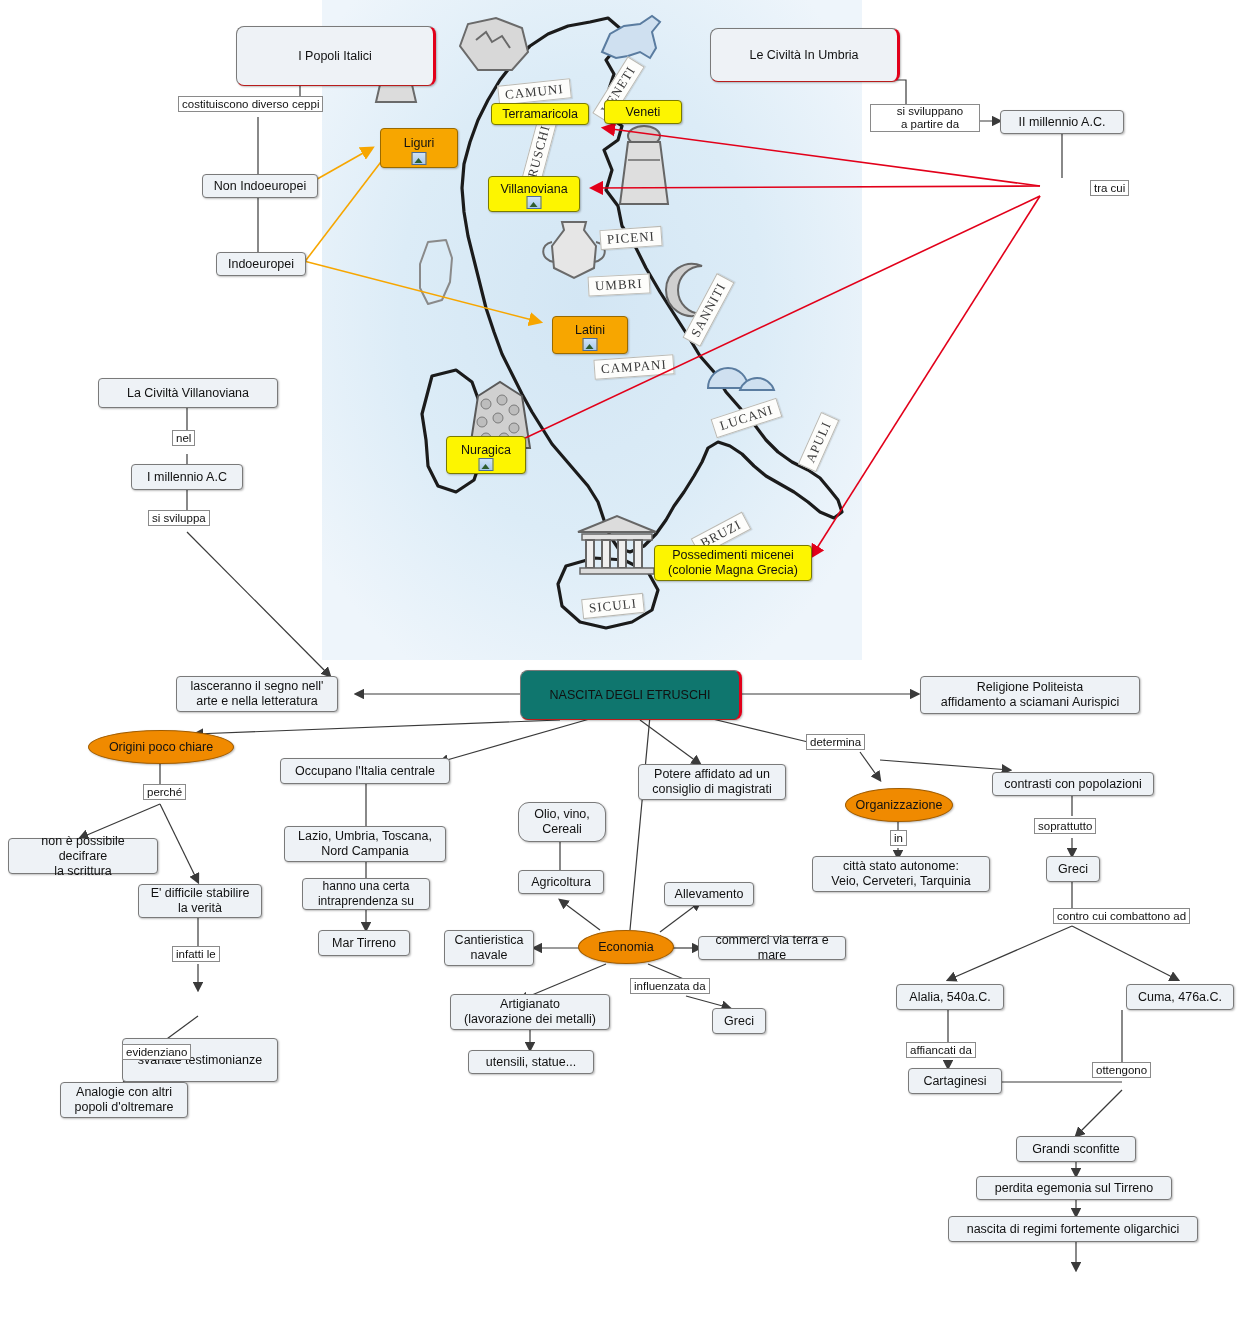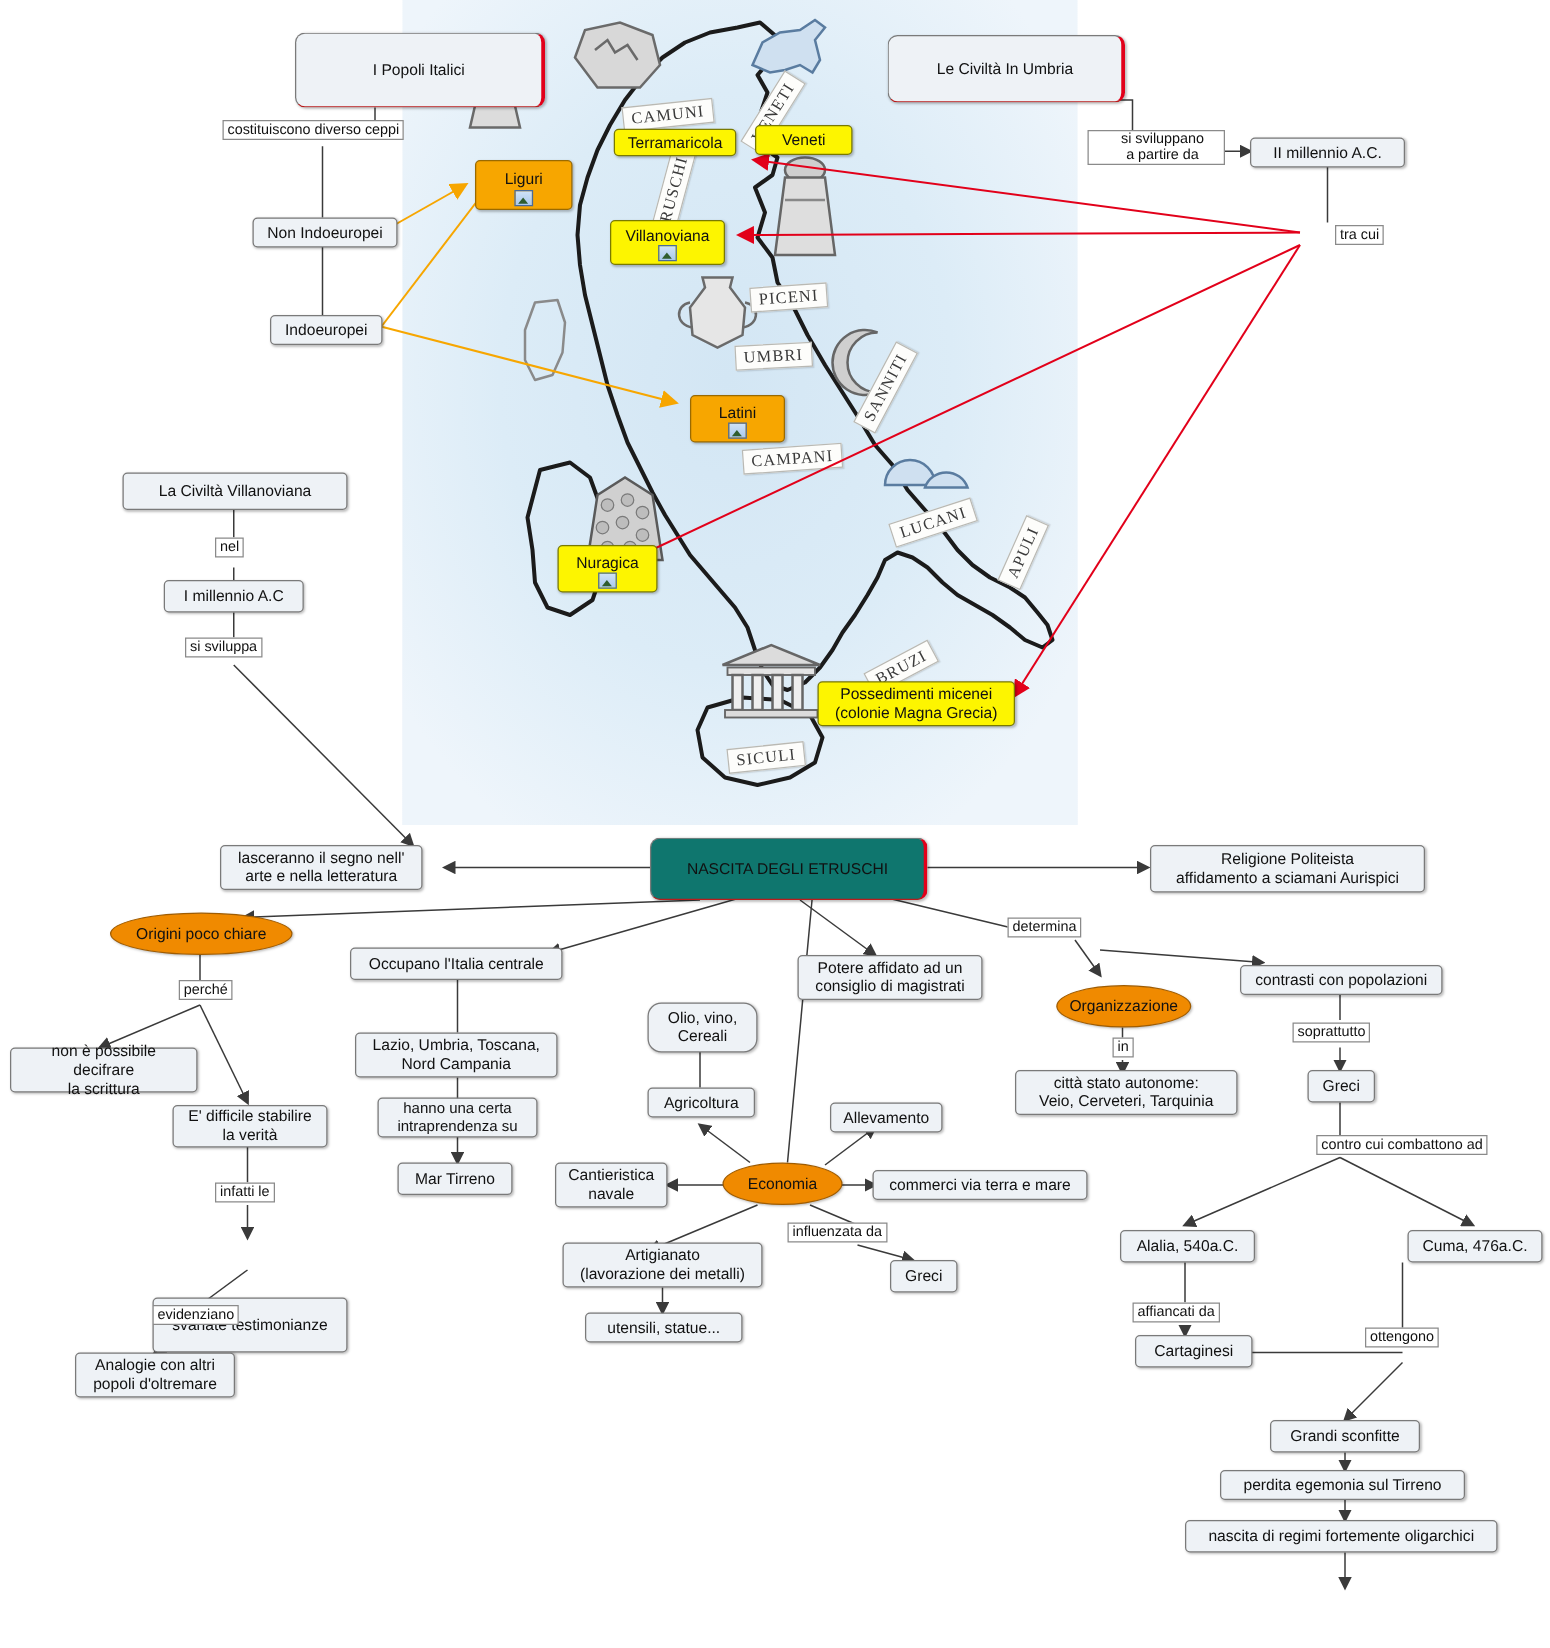--- a/index.html
+++ b/index.html
@@ -260,21 +260,21 @@
 
   <div class="node plain redline" style="left:236px;top:26px;width:200px;height:60px;">
       <span>I Popoli Italici</span>
     </div>
   <div class="node plain redline" style="left:710px;top:28px;width:190px;height:54px;">
       <span>Le Civiltà In Umbria</span>
     </div>
 
   <div class="lbl" style="left:178px;top:96px;"><span>costituiscono diverso ceppi</span></div>
   <div class="lbl" style="left:870px;top:104px;text-align:center;white-space:normal;width:92px;line-height:13px;padding-left:13px;">si sviluppano<br>a partire da</div>
-  <div class="lbl" style="left:1068px;top:180px;"><span>tra cui</span></div>
+  <div class="lbl" style="left:1090px;top:180px;"><span>tra cui</span></div>
 
   <div class="node plain" style="left:202px;top:174px;width:116px;height:24px;">
       <span>Non Indoeuropei</span>
     </div>
   <div class="node plain" style="left:216px;top:252px;width:90px;height:24px;">
       <span>Indoeuropei</span>
     </div>
 
   <div class="node orange-box withicon" style="left:380px;top:128px;width:78px;height:40px;">
     <span>Liguri</span>
@@ -371,21 +371,21 @@
       <span>Agricoltura</span>
     </div>
   <div class="node plain" style="left:664px;top:882px;width:90px;height:24px;">
       <span>Allevamento</span>
     </div>
   <div class="node plain" style="left:444px;top:930px;width:90px;height:36px;white-space:pre-line;"><span>Cantieristica
 navale</span></div>
   <div class="node oval-orange" style="left:578px;top:930px;width:96px;height:34px;">
       <span>Economia</span>
     </div>
-  <div class="node plain" style="left:698px;top:936px;width:172px;height:24px;">
+  <div class="node plain" style="left:698px;top:936px;width:148px;height:24px;">
       <span>commerci via terra e mare</span>
     </div>
   <div class="lbl" style="left:630px;top:978px;"><span>influenzata da</span></div>
   <div class="node plain" style="left:712px;top:1008px;width:54px;height:26px;">
       <span>Greci</span>
     </div>
   <div class="node plain" style="left:450px;top:994px;width:160px;height:36px;white-space:pre-line;"><span>Artigianato
 (lavorazione dei metalli)</span></div>
   <div class="node plain" style="left:468px;top:1050px;width:126px;height:24px;">
       <span>utensili, statue...</span>

